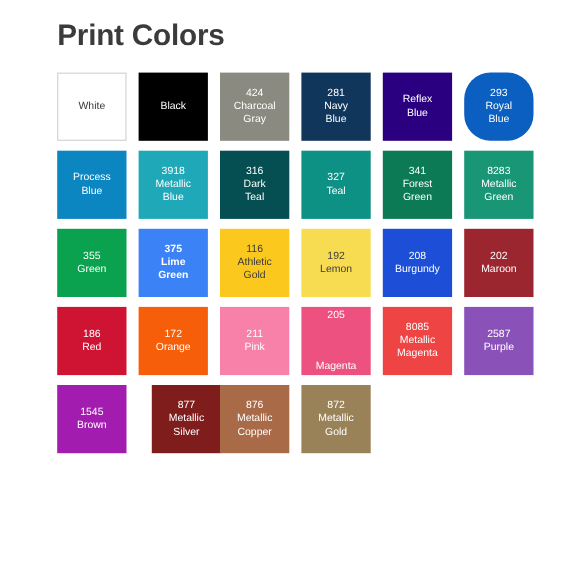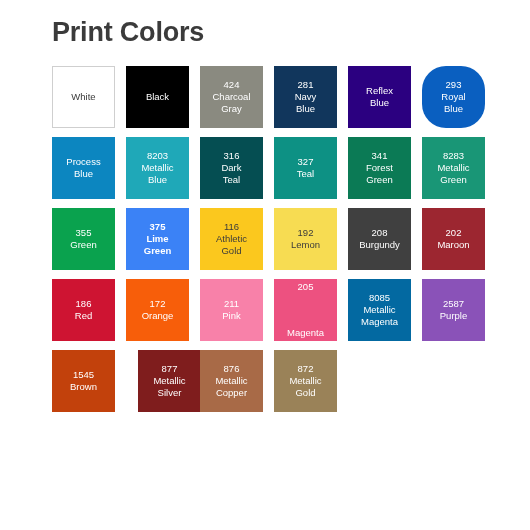--- a/index.html
+++ b/index.html
@@ -106,21 +106,21 @@
       <div class="swatch" style="background: rgb(10, 95, 192); color: rgb(255, 255, 255); border-radius: 24px;">
         <span class="code">293</span>
         <span class="nm">Royal
 Blue</span>
       </div>
       <div class="swatch" style="background: rgb(12, 134, 192); color: rgb(255, 255, 255);">
         <span class="nm">Process
 Blue</span>
       </div>
       <div class="swatch" style="background: rgb(31, 168, 184); color: rgb(255, 255, 255);">
-        <span class="code">8203</span>
+        <span class="code">3918</span>
         <span class="nm">Metallic
 Blue</span>
       </div>
       <div class="swatch" style="background: rgb(5, 78, 82); color: rgb(255, 255, 255);">
         <span class="code">316</span>
         <span class="nm">Dark
 Teal</span>
       </div>
       <div class="swatch" style="background: rgb(13, 145, 132); color: rgb(255, 255, 255);">
         <span class="code">327</span>
@@ -147,21 +147,21 @@
       </div>
       <div class="swatch" style="background: rgb(251, 200, 30); color: rgb(59, 59, 59);">
         <span class="code">116</span>
         <span class="nm">Athletic
 Gold</span>
       </div>
       <div class="swatch" style="background: rgb(247, 220, 82); color: rgb(59, 59, 59);">
         <span class="code">192</span>
         <span class="nm">Lemon</span>
       </div>
-      <div class="swatch" style="background: #404040; color: rgb(255, 255, 255); align-items: flex-end;">
+      <div class="swatch" style="background: #1d4ed8; color: rgb(255, 255, 255); align-items: flex-end;">
         <span class="code">208</span>
         <span class="nm">Burgundy</span>
       </div>
       <div class="swatch" style="background: rgb(156, 38, 48); color: rgb(255, 255, 255);">
         <span class="code">202</span>
         <span class="nm">Maroon</span>
       </div>
       <div class="swatch" style="background: rgb(206, 20, 50); color: rgb(255, 255, 255);">
         <span class="code">186</span>
         <span class="nm">Red</span>
@@ -171,30 +171,30 @@
         <span class="nm">Orange</span>
       </div>
       <div class="swatch" style="background: rgb(248, 129, 169); color: rgb(255, 255, 255);">
         <span class="code">211</span>
         <span class="nm">Pink</span>
       </div>
       <div class="swatch" style="background: rgb(237, 81, 128); color: rgb(255, 255, 255); justify-content: space-between;">
         <span class="code">205</span>
         <span class="nm">Magenta</span>
       </div>
-      <div class="swatch" style="background: #0369a1; color: rgb(255, 255, 255);">
+      <div class="swatch" style="background: #ef4444; color: rgb(255, 255, 255);">
         <span class="code">8085</span>
         <span class="nm">Metallic
 Magenta</span>
       </div>
       <div class="swatch" style="background: rgb(138, 82, 184); color: rgb(255, 255, 255);">
         <span class="code">2587</span>
         <span class="nm">Purple</span>
       </div>
-      <div class="swatch" style="background: #c2410c; color: rgb(255, 255, 255);">
+      <div class="swatch" style="background: #a21caf; color: rgb(255, 255, 255);">
         <span class="code">1545</span>
         <span class="nm">Brown</span>
       </div>
       <div class="swatch" style="background: #7f1d1d; color: rgb(255, 255, 255); margin-left: 12px;">
         <span class="code">877</span>
         <span class="nm">Metallic
 Silver</span>
       </div>
       <div class="swatch" style="background: rgb(168, 106, 71); color: rgb(255, 255, 255);">
         <span class="code">876</span>

